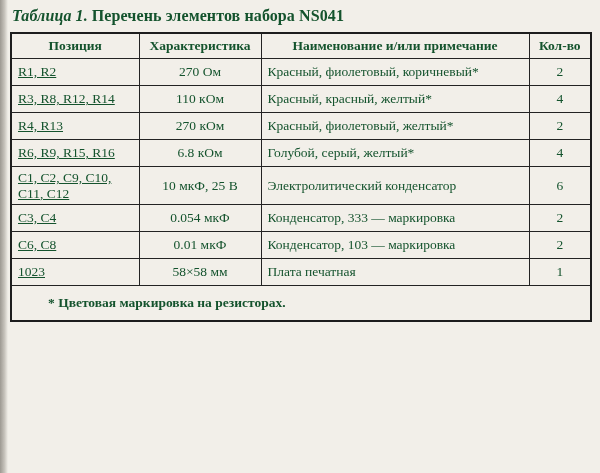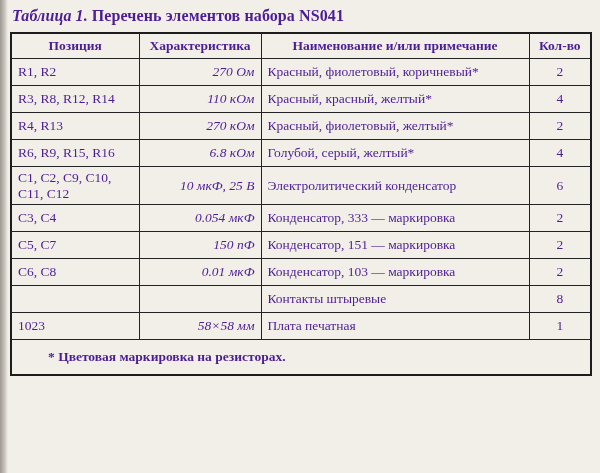--- a/index.html
+++ b/index.html
@@ -6,21 +6,21 @@
     margin: 0;
     padding: 0;
     background: #c9c5be;
   }
   .page {
     position: relative;
     width: 600px;
     height: 473px;
     background: #f2efe9;
     font-family: "Liberation Serif", "DejaVu Serif", serif;
-    color: #4c1d95;
+    color: #14532d;
     overflow: hidden;
     box-sizing: border-box;
   }
   .scan-edge {
     position: absolute;
     left: 0; top: 0; bottom: 0;
     width: 8px;
     background: linear-gradient(to right, #9d9992, #c6c2bb 55%, #f2efe9);
   }
   .title {
@@ -52,22 +52,22 @@
   }
   table.parts th {
     font-weight: bold;
     text-align: center;
     height: 20px;
     padding: 2px 4px;
   }
   table.parts td {
     height: 20px;
   }
-  td.c-pos  { text-align: left; padding-left: 8px; }
-  td.c-char { text-align: right; padding-left: 9px; font-style: italic; }
+  td.c-pos  { text-align: left; padding-left: 8px; text-decoration: underline; }
+  td.c-char { text-align: center; padding-left: 9px; }
   td.c-name { text-align: left; padding-left: 10px; }
   td.c-qty  { text-align: center; padding-left: 2px; padding-right: 2px; }
   tr.footnote-row td {
     font-weight: bold;
     text-align: left;
     padding: 6px 6px 6px 36px;
     height: 22px;
     vertical-align: middle;
   }
 </style>
@@ -127,36 +127,24 @@
     <td class="c-name">Электролитический конденсатор</td>
     <td class="c-qty">6</td>
   </tr>
         <tr>
     <td class="c-pos">C3, C4</td>
     <td class="c-char">0.054 мкФ</td>
     <td class="c-name">Конденсатор, 333 — маркировка</td>
     <td class="c-qty">2</td>
   </tr>
         <tr>
-    <td class="c-pos">C5, C7</td>
-    <td class="c-char">150 пФ</td>
-    <td class="c-name">Конденсатор, 151 — маркировка</td>
-    <td class="c-qty">2</td>
-  </tr>
-        <tr>
     <td class="c-pos">C6, C8</td>
     <td class="c-char">0.01 мкФ</td>
     <td class="c-name">Конденсатор, 103 — маркировка</td>
     <td class="c-qty">2</td>
-  </tr>
-        <tr>
-    <td class="c-pos"></td>
-    <td class="c-char"></td>
-    <td class="c-name">Контакты штыревые</td>
-    <td class="c-qty">8</td>
   </tr>
         <tr>
     <td class="c-pos">1023</td>
     <td class="c-char">58×58 мм</td>
     <td class="c-name">Плата печатная</td>
     <td class="c-qty">1</td>
   </tr>
       </tbody>
     <tfoot>
       <tr class="footnote-row">

